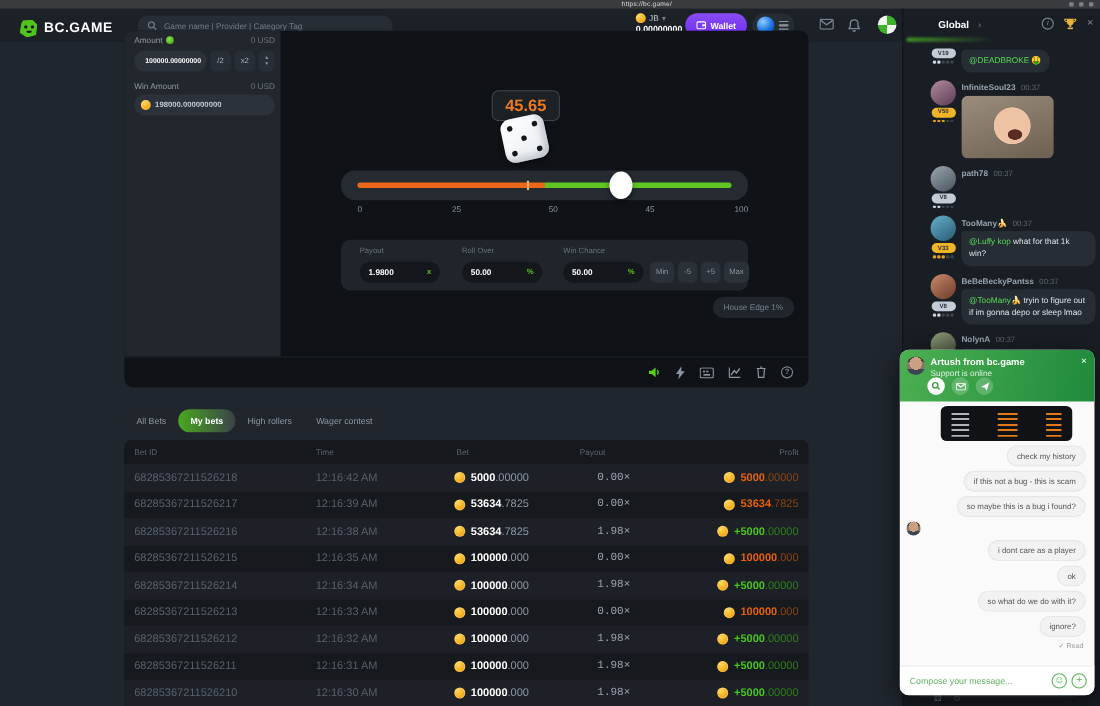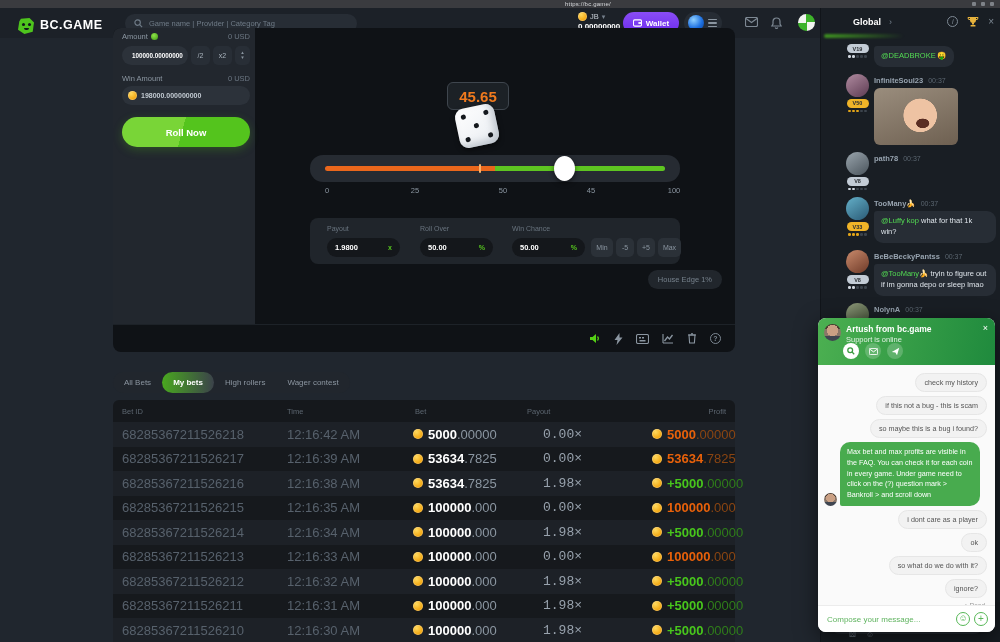--- a/index.html
+++ b/index.html
@@ -70,21 +70,21 @@
 
   
   .tabs{position:absolute;left:113px;top:372px;height:21px;background:#21262d;border-radius:11px;display:flex;align-items:center;}
   .tab{padding:0 11px;height:21px;display:flex;align-items:center;color:#8b95a0;font-size:8px;cursor:pointer;border-radius:11px;white-space:nowrap;}
   .tab.active{background:linear-gradient(90deg,#49a81f,#3b424a);color:#fff;font-weight:bold;text-align:right;}
   .btable{position:absolute;left:113px;top:400px;width:622px;}
   .thead,.trow{display:grid;grid-template-columns:165px 100px 140px 125px 1fr;align-items:center;padding:0 9px;}
   .thead{height:22px;color:#5c6670;font-size:7.5px;background:#15181c;border-radius:6px 6px 0 0;}
   .thead .h-bet{padding-left:28px;}
   .thead .h-profit{text-align:right;}
-  .trow{height:24.5px;font-size:13px;}
+  .trow{height:24.5px;font-size:10px;}
   .trow:nth-child(odd){background:#1d2127;}
   .trow:nth-child(even){background:#16191d;}
   .c.id,.c.time{color:#57616c;}
   .c.bet{display:flex;align-items:center;gap:5px;padding-left:26px;}
   .c.payout{color:#98a2ad;padding-left:16px;font-family:Liberation Mono, monospace;}
   .c.profit{display:flex;align-items:center;gap:5px;justify-content:flex-end;}
   .amt-int{font-weight:bold;color:#fff;}
   .amt-dec{color:#8b96a1;}
   .trow.loss .profit .amt-int{color:#e8610a;}
   .trow.loss .profit .amt-dec{color:#8a4512;}
@@ -233,21 +233,20 @@
           <span>▼</span>
         </div>
       <div class="lbl-row" style="top:46px;">
         <span>Win Amount</span>
         <span class="usd">0 USD</span>
       </div>
       <div class="amt-input" style="left:9px;top:58px;width:128px;height:19px;">
         <span class="coin"></span>
         <span style="font-size:7px;color:#c3cbd3;">198000.000000000</span>
       </div>
-      <button class="roll-btn">Roll Now</button>
     </div>
 
     <div class="game-area">
       <div class="result-box">45.65</div>
       <div class="dice">
           <i class="d1"></i>
           <i class="d2"></i>
           <i class="d3"></i>
           <i class="d4"></i>
           <i class="d5"></i>
@@ -638,21 +637,20 @@
           </span>
       </div>
     </div>
     <div class="sup-body">
       <div class="hist-img"></div>
       <span class="ubub">check my history</span>
       <span class="ubub">if this not a bug - this is scam</span>
       <span class="ubub">so maybe this is a bug i found?</span>
       <div class="agent-row">
         <span class="agent-avatar"></span>
-        <span class="abub">Max bet and max profits are visible in the FAQ. You can check it for each coin in every game. Under game need to click on the (?) question mark &gt; Bankroll &gt; and scroll down</span>
       </div>
       <span class="ubub">i dont care as a player</span>
       <span class="ubub">ok</span>
       <span class="ubub">so what do we do with it?</span>
       <span class="ubub">ignore?</span>
       <span class="read">✓ Read</span>
     </div>
     <div class="sup-input">
       <input type="text" placeholder="Compose your message..." style="">
       <span class="in-circle">☺</span>

